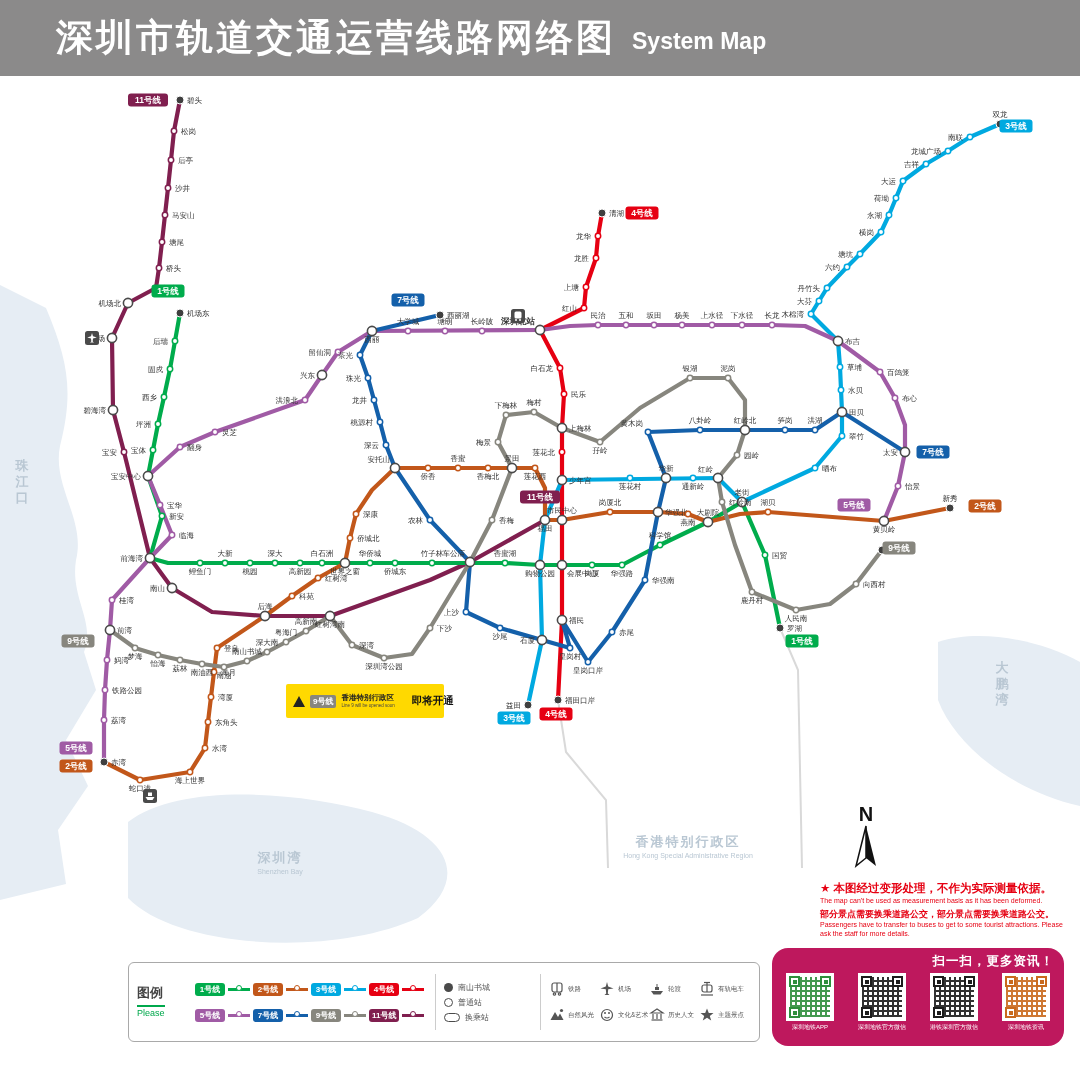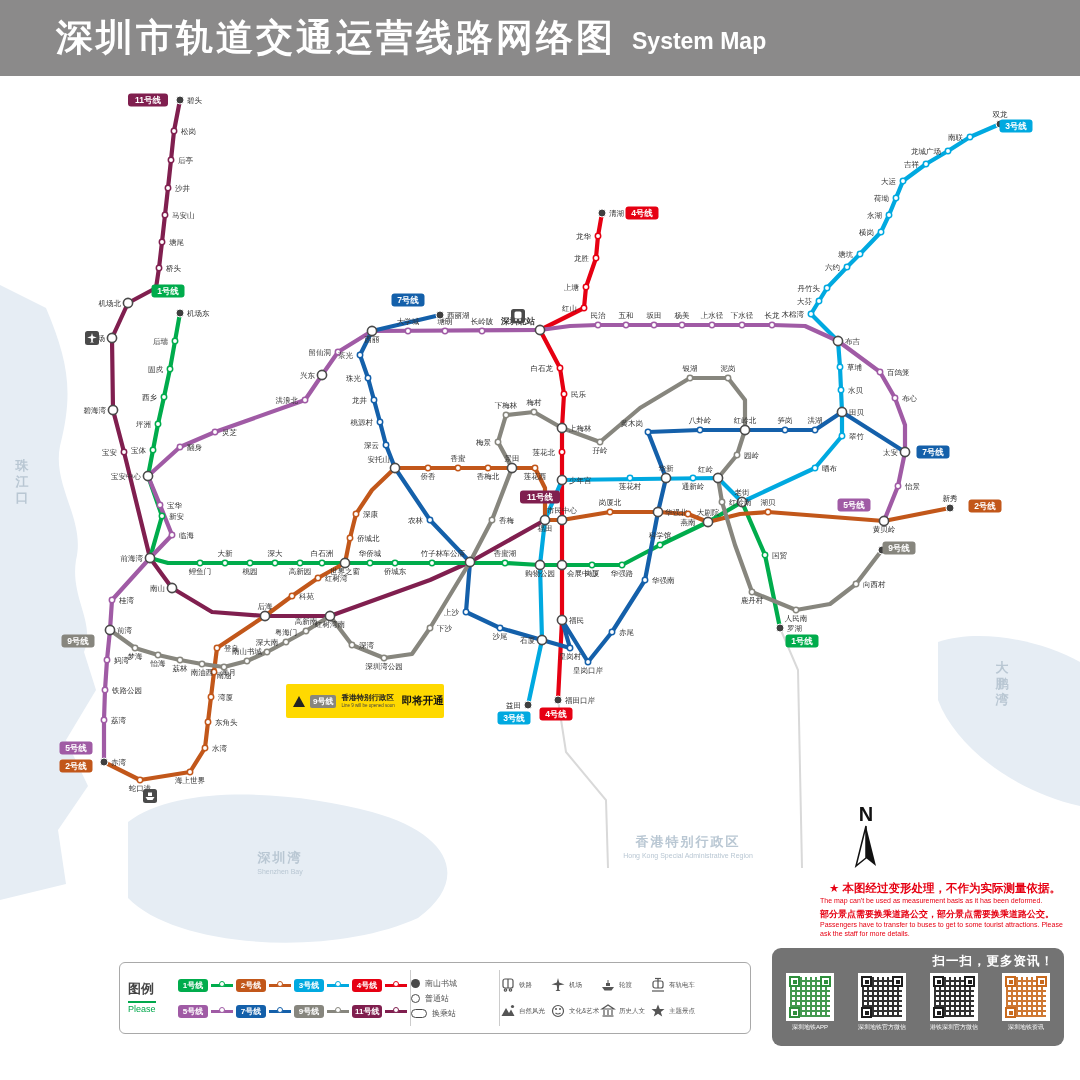--- a/index.html
+++ b/index.html
@@ -13,53 +13,53 @@
   
   svg.map{position:absolute;left:0;top:0;z-index:1;}
   
   .notice{position:absolute;left:286px;top:684px;width:158px;height:34px;background:#FFD900;
           display:flex;align-items:center;gap:5px;padding:2px 7px;box-sizing:border-box;z-index:20;border-radius:2px;}
   .tri{width:0;height:0;border-left:6px solid transparent;border-right:6px solid transparent;border-bottom:11px solid #222;}
   .n-badge{background:#87867E;color:#fff;font-size:8px;font-weight:bold;padding:1px 3px;border-radius:2px;white-space:nowrap;}
   .n-txt{display:flex;flex-direction:column;line-height:1.15;}
   .n-zh{font-size:7.5px;font-weight:bold;color:#222;white-space:nowrap;}
   .n-en{font-size:4.5px;color:#444;white-space:nowrap;}
-  .n-status{font-size:10.5px;font-weight:bold;color:#111;white-space:nowrap;margin-left:2px;}
+  .n-status{font-size:10.5px;font-weight:bold;color:#111;white-space:nowrap;margin-left:12px;}
   
   .notes{position:absolute;left:820px;top:882px;width:250px;z-index:20;color:#E60012;}
-  .note-zh1{font-size:11.5px;font-weight:bold;line-height:1.2;text-align:center;}
+  .note-zh1{font-size:11.5px;font-weight:bold;line-height:1.2;}
   .note-en{font-size:7px;line-height:1.2;margin-top:1px;}
   .note-zh2{font-size:9px;font-weight:bold;margin-top:4px;line-height:1.25;}
   
   .compass{position:absolute;left:844px;top:804px;width:44px;text-align:center;z-index:20;color:#111;}
   .c-n{font-size:20px;font-weight:bold;line-height:1;}
   
-  .legend{position:absolute;left:119px;top:962px;width:632px;height:72px;background:#fff;
+  .legend{position:absolute;left:128px;top:962px;width:632px;height:80px;background:#fff;
           border:1.5px solid #A9A9A9;border-radius:6px;z-index:20;box-sizing:border-box;
-          display:flex;align-items:center;gap:0;padding:6px 8px;}
+          display:flex;align-items:center;gap:8px;padding:6px 8px;}
   .lg-title{width:50px;flex:0 0 auto;}
   .lg-zh{font-size:13px;font-weight:bold;color:#444;}
   .lg-en{font-size:9px;color:#00A84C;border-top:2px solid #00A84C;display:inline-block;padding-top:1px;}
   .lg-lines{display:grid;grid-template-columns:repeat(4,58px);grid-auto-rows:26px;align-items:center;flex:0 0 auto;}
   .lg-item{display:flex;align-items:center;gap:3px;}
   .lg-badge{color:#fff;font-size:8px;font-weight:bold;padding:1px 3px;border-radius:3px;white-space:nowrap;min-width:24px;text-align:center;}
   .lg-seg{position:relative;width:22px;height:3px;display:inline-block;}
   .lg-dot{position:absolute;left:8px;top:-2.5px;width:6px;height:6px;border-radius:50%;background:#fff;border:1.5px solid #555;box-sizing:border-box;}
   .vsep{width:1px;height:56px;background:#ccc;flex:0 0 auto;}
   .lg-syms{display:flex;flex-direction:column;gap:4px;flex:0 0 auto;width:88px;}
   .sym-row{display:flex;align-items:center;gap:5px;font-size:8px;color:#555;}
   .dot-origin{width:9px;height:9px;border-radius:50%;background:#4a4a4a;flex:0 0 auto;}
   .dot-normal{width:9px;height:9px;border-radius:50%;background:#fff;border:1.5px solid #4a4a4a;box-sizing:border-box;flex:0 0 auto;}
   .capsule{width:16px;height:9px;border-radius:5px;background:#fff;border:1.5px solid #4a4a4a;box-sizing:border-box;flex:0 0 auto;}
   .lg-fac{display:grid;grid-template-columns:repeat(4,50px);grid-auto-rows:26px;align-items:center;flex:0 0 auto;}
   .fac-item{display:flex;align-items:center;gap:3px;font-size:6.5px;color:#555;}
   .fac-item svg{flex:0 0 auto;}
   
-  .qrpanel{position:absolute;left:772px;top:948px;width:292px;height:98px;background:#737373;
-           border-radius:9px;z-index:20;box-sizing:border-box;padding:5px 10px;}
+  .qrpanel{position:absolute;left:772px;top:948px;width:292px;height:98px;background:#be185d;
+           border-radius:16px;z-index:20;box-sizing:border-box;padding:5px 10px;}
   .qr-title{color:#fff;font-size:12.5px;font-weight:bold;text-align:right;letter-spacing:1px;}
   .qr-row{display:flex;justify-content:space-between;margin-top:3px;}
   .qr{width:56px;}
   .qr-img{width:48px;height:48px;background:#fff;position:relative;margin:0 auto;}
   .qr-mod{position:absolute;inset:4px;opacity:.9;
     background-image:repeating-linear-gradient(0deg,var(--qc) 0 2px,transparent 2px 5px),
                      repeating-linear-gradient(90deg,var(--qc) 0 2px,transparent 2px 5px);}
   .f{position:absolute;width:11px;height:11px;border:2.5px solid var(--qc);background:#fff;box-sizing:border-box;}
   .f::after{content:"";position:absolute;inset:1.5px;background:var(--qc);}
   .f1{top:3px;left:3px}.f2{top:3px;right:3px}.f3{bottom:3px;left:3px}

